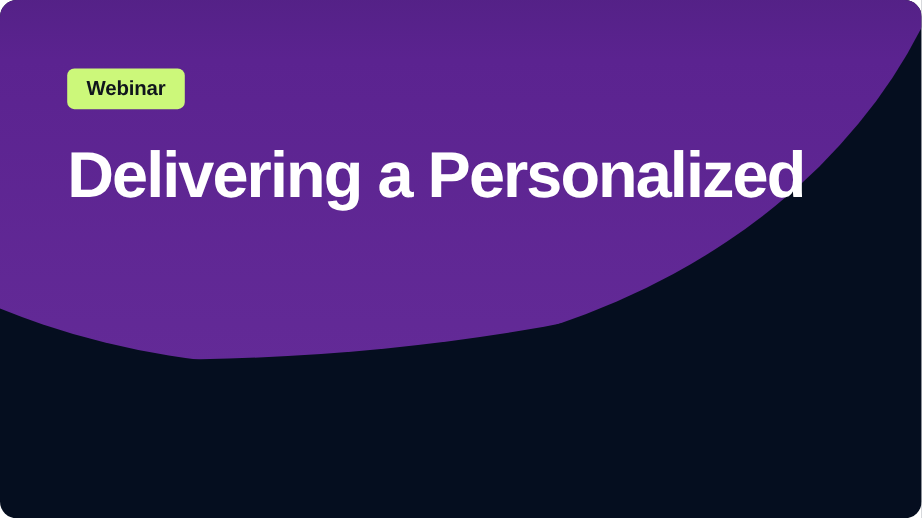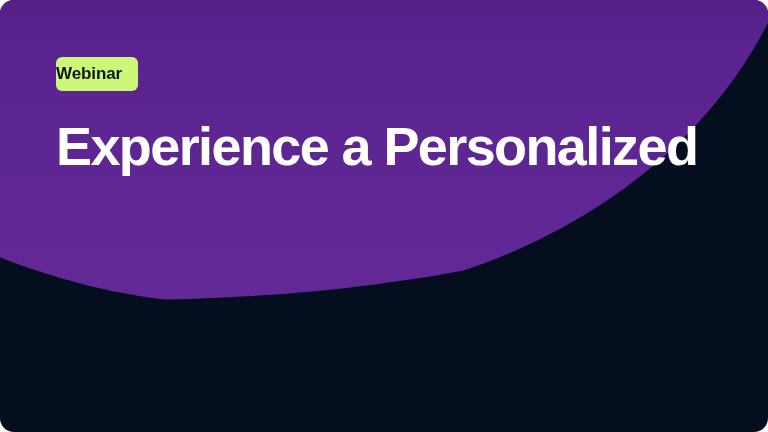--- a/index.html
+++ b/index.html
@@ -49,21 +49,21 @@
     z-index: 3;
   }
 
   .badge {
     display: inline-block;
     background: #ccf87a;
     color: #10151c;
     font-size: 17px;
     font-weight: bold;
     line-height: 1;
-    padding: 8px 16px 9px 0;
+    padding: 8px 16px 9px 16px;
     border-radius: 6px;
     letter-spacing: -0.1px;
     white-space: nowrap;
   }
 
   .title {
     margin: 0;
     padding: 0;
     margin-top: 25px;
     color: #ffffff;
@@ -102,17 +102,17 @@
       <g clip-path="url(#swooshClip)">
         <ellipse cx="250" cy="-150" rx="560" ry="455" fill="url(#swooshGrad)"></ellipse>
       </g>
     </svg>
   </div>
 
   <div class="content">
     <span class="badge">Webinar</span>
 
     <h1 class="title">
-      <span class="line">Experience a Personalized</span>
+      <span class="line">Delivering a Personalized</span>
     </h1>
   </div>
 
 </div>
 
 </body></html>

